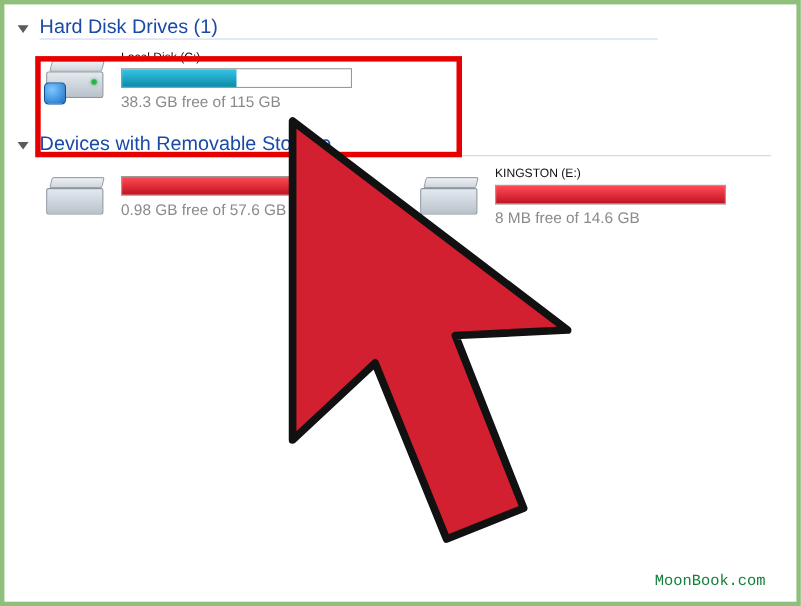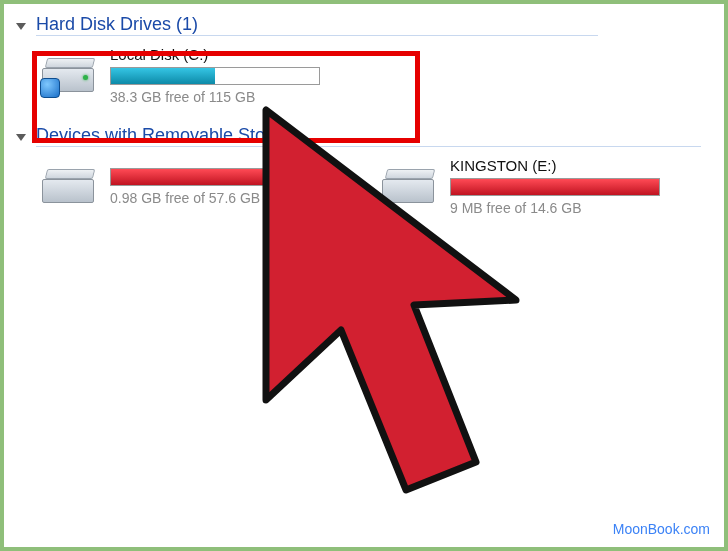--- a/index.html
+++ b/index.html
@@ -84,21 +84,21 @@
   .drive-icon.hdd .badge {
     position: absolute;
     bottom: -2px; left: -2px;
     width: 20px; height: 20px;
     background: radial-gradient(circle at 35% 30%, #7fc8ff, #1a6fc8);
     border: 1px solid #0d4d8f;
     border-radius: 4px;
   }
   .drive-info { flex: 1; }
   .drive-name {
-    font-size: 15px;
+    font-size: 11px;
     color: #111;
     margin-bottom: 4px;
     white-space: nowrap;
   }
   .capacity-bar {
     width: 210px; height: 18px;
     border: 1px solid #9a9a9a;
     background: #fff;
     position: relative;
     margin-bottom: 4px;
@@ -120,24 +120,24 @@
     position: absolute;
     border: 5px solid #e60000;
     pointer-events: none;
   }
   .big-cursor {
     position: absolute;
     pointer-events: none;
   }
   .watermark {
     position: absolute;
-    right: 10px; bottom: 6px;
+    right: 24px; bottom: 6px;
     font-size: 14px;
-    color: #3b82f6;
-    font-family: Liberation Sans, sans-serif;
+    color: #15803d;
+    font-family: Liberation Mono, monospace;
   }
 </style>
 </head>
 <body>
 
 <div class="outer-frame">
   <div class="content">
 
     <div class="section-header">
       <span class="caret"></span>
@@ -182,21 +182,21 @@
       <div class="drive">
         <div class="drive-icon">
           <div class="top"></div>
             <div class="front"></div>
         </div>
         <div class="drive-info">
           <div class="drive-name">KINGSTON (E:)</div>
           <div class="capacity-bar">
             <div class="capacity-fill red" style="width:100%"></div>
           </div>
-          <div class="drive-status">9 MB free of 14.6 GB</div>
+          <div class="drive-status">8 MB free of 14.6 GB</div>
         </div>
       </div>
 
     </div>
 
     <div class="highlight-box" style="top:43px;left:24px;width:388px;height:92px"></div>
 
     <svg class="big-cursor" style="left:238px;top:92px" width="320" height="420" viewBox="0 0 320 420">
       <path d="M 20 10
                L 20 300

